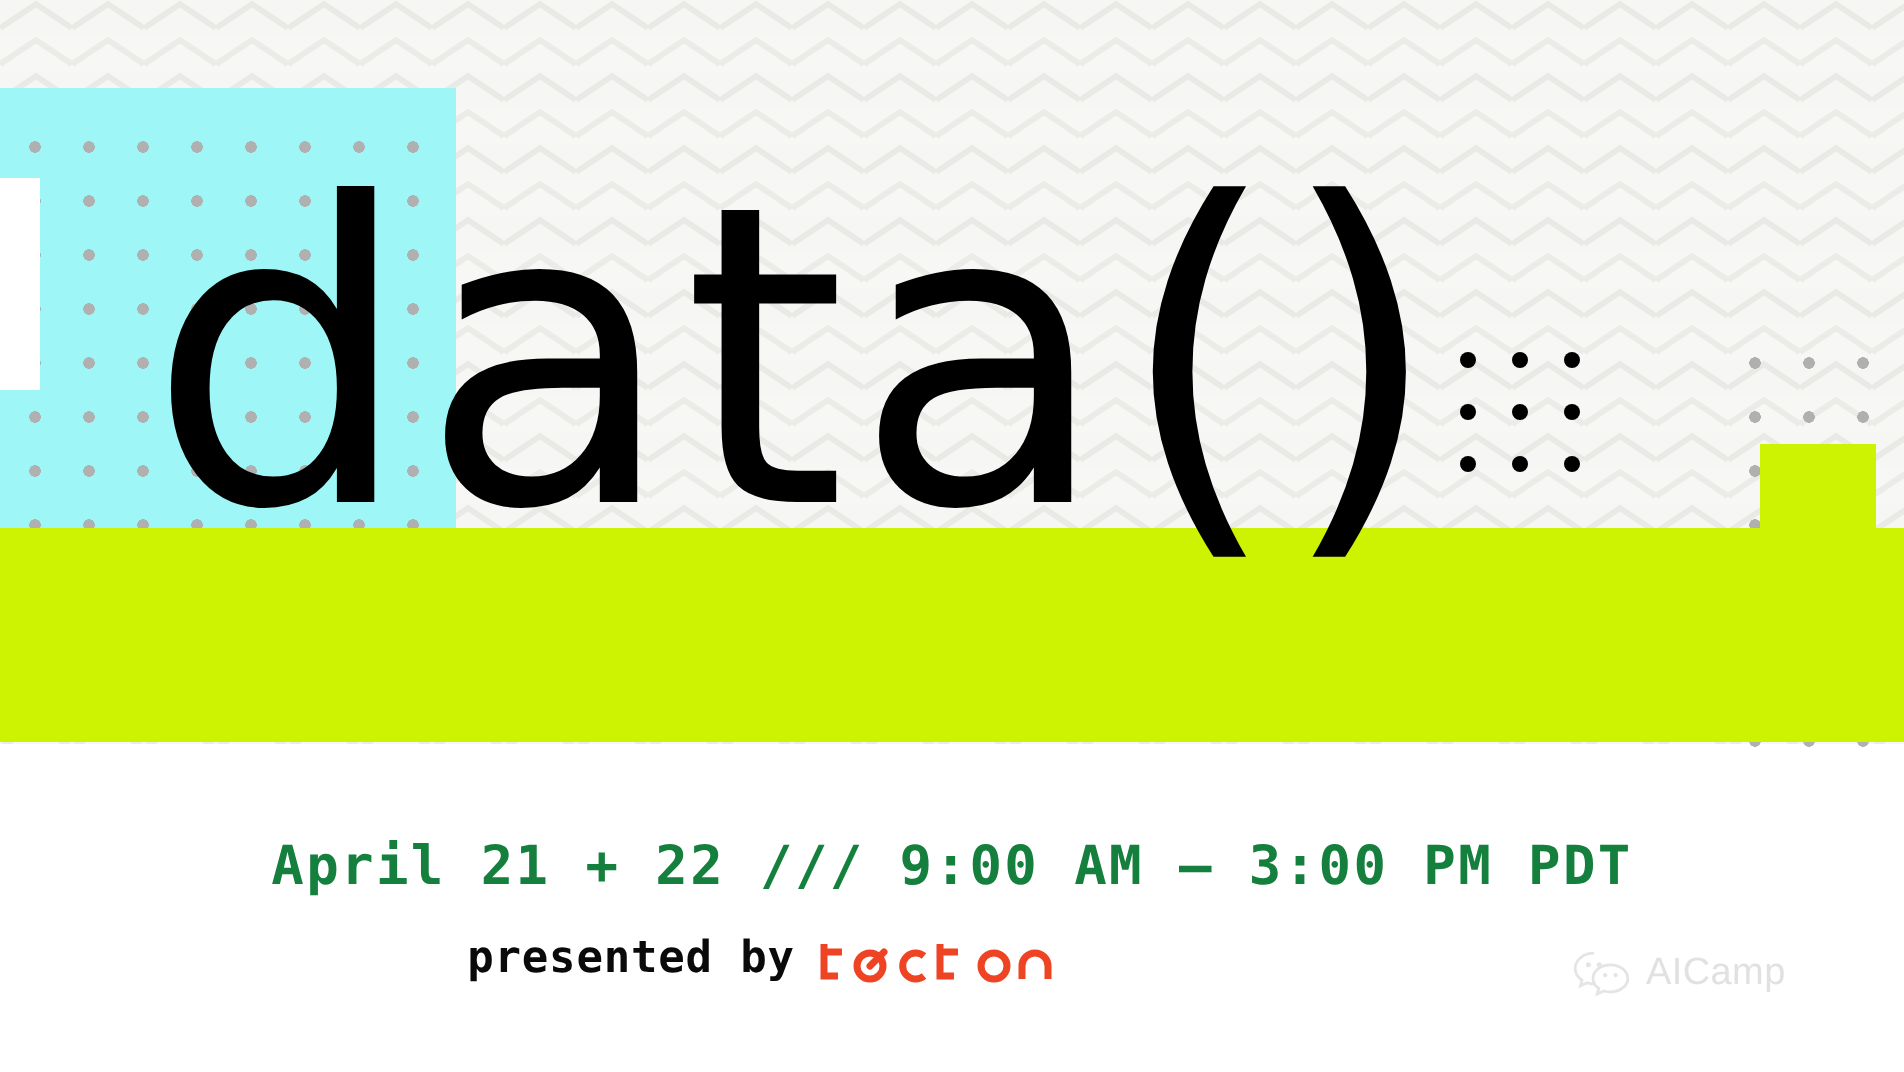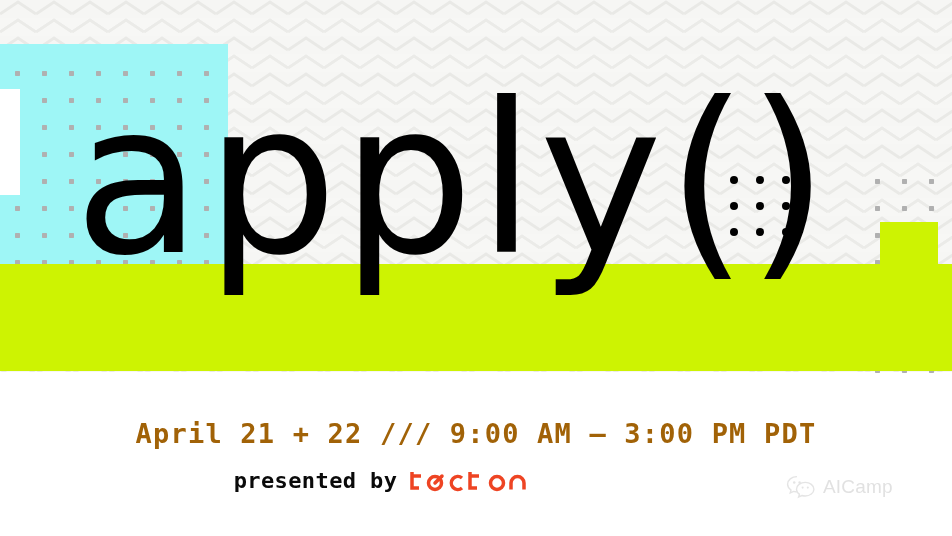--- a/index.html
+++ b/index.html
@@ -153,32 +153,32 @@
   .dateline {
     position: absolute;
     left: 0;
     top: 418px;
     width: 952px;
     text-align: center;
     font-family: "DejaVu Sans Mono", "Liberation Mono", monospace;
     font-size: 27px;
     font-weight: bold;
     letter-spacing: 1.2px;
-    color: #a16207;
+    color: #15803d;
     white-space: nowrap;
   }
 
   
   .presented {
     position: absolute;
     left: 0;
     top: 467px;
     width: 768px;
     display: flex;
-    align-items: center;
+    align-items: flex-start;
     justify-content: center;
     gap: 12px;
   }
   .presented-label {
     font-family: "DejaVu Sans Mono", "Liberation Mono", monospace;
     font-size: 22px;
     font-weight: bold;
     letter-spacing: 0.4px;
     color: #0a0a0a;
     white-space: nowrap;
@@ -228,21 +228,21 @@
   <div class="dots dots-left"></div>
 
   <div class="white-notch"></div>
 
   <div class="dots dots-right"></div>
 
   <div class="green-right-block"></div>
 
   <div class="green-band"></div>
 
-  <div class="wordmark"><span>apply</span><span class="paren">(</span><span class="paren">)</span></div>
+  <div class="wordmark"><span>data</span><span class="paren">(</span><span class="paren">)</span></div>
 
   <div class="paren-dots">
     <i style="left:0px;top:0px"></i>
     <i style="left:26px;top:0px"></i>
     <i style="left:52px;top:0px"></i>
     <i style="left:0px;top:26px"></i>
     <i style="left:26px;top:26px"></i>
     <i style="left:52px;top:26px"></i>
     <i style="left:0px;top:52px"></i>
     <i style="left:26px;top:52px"></i>

